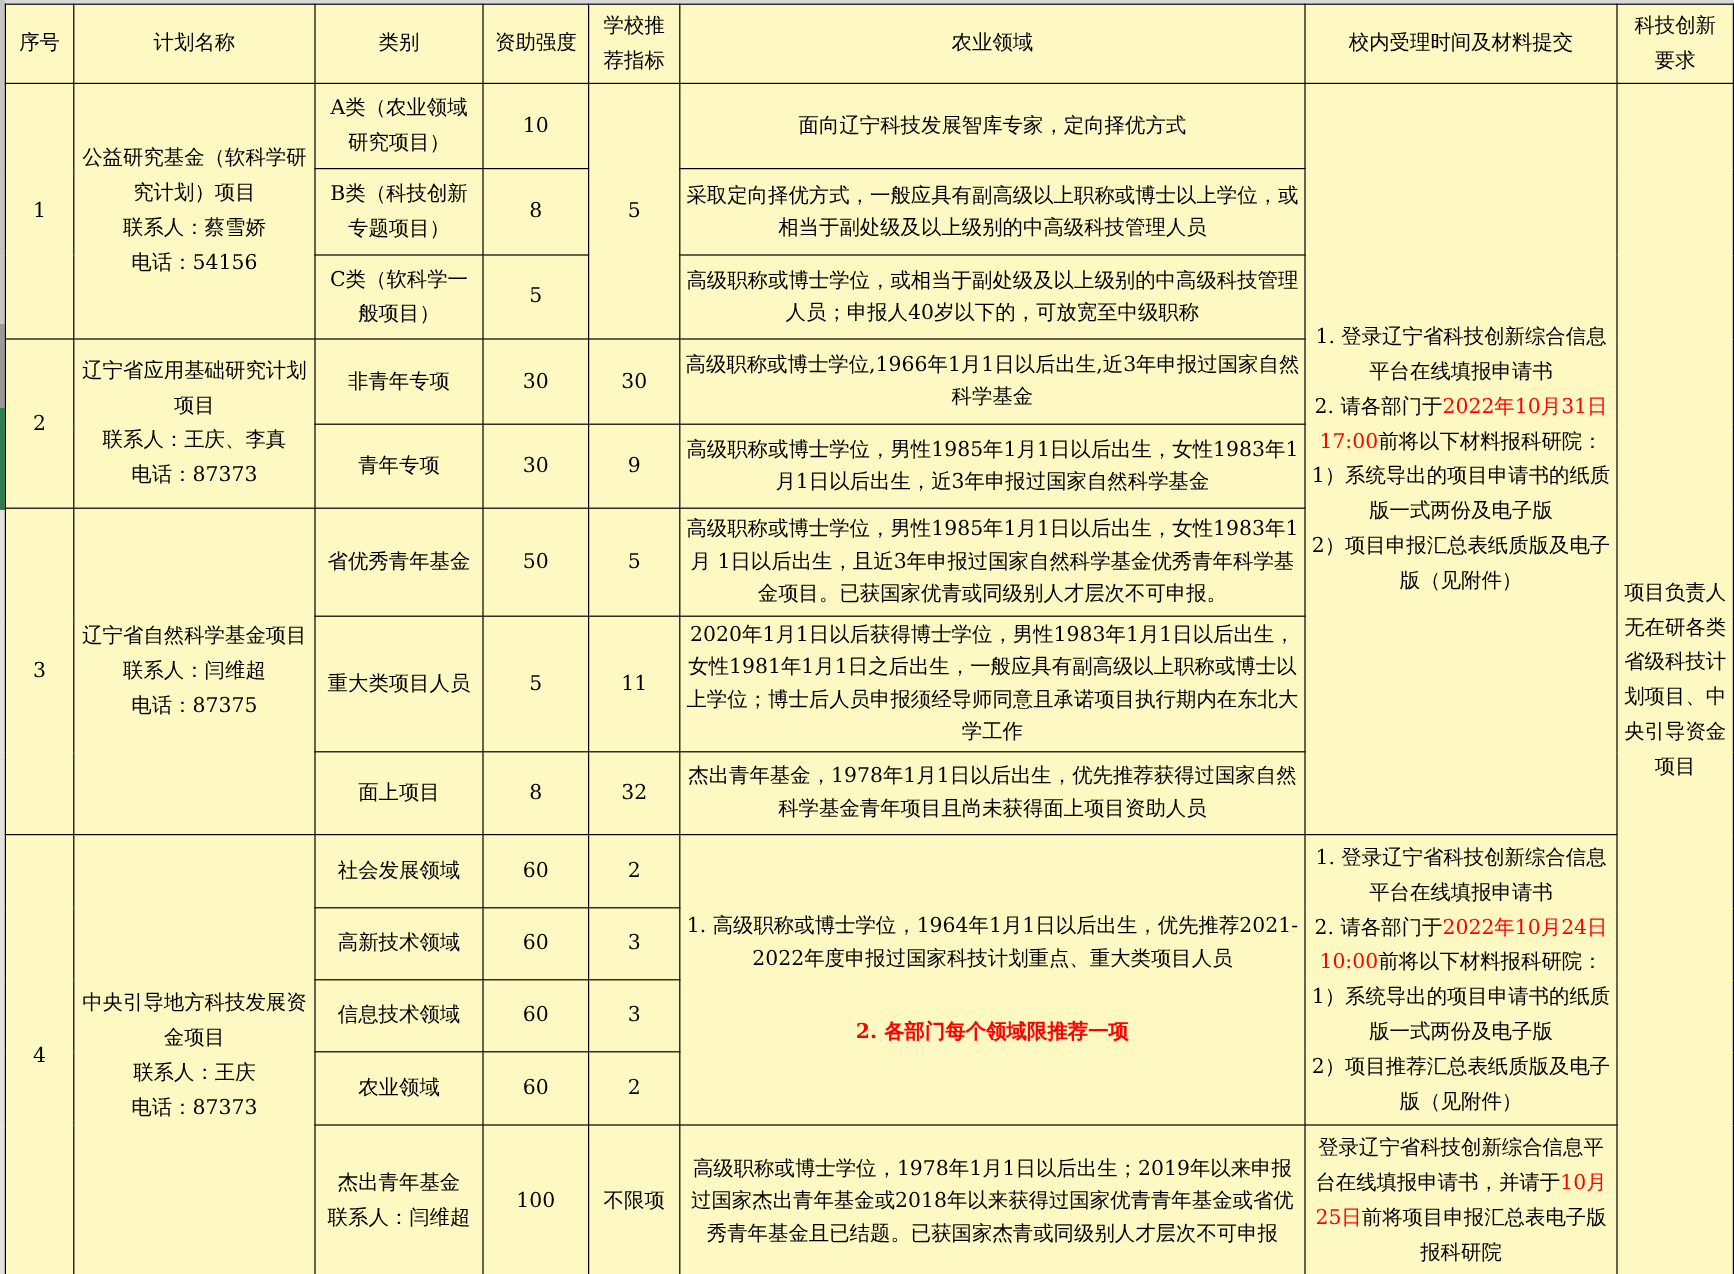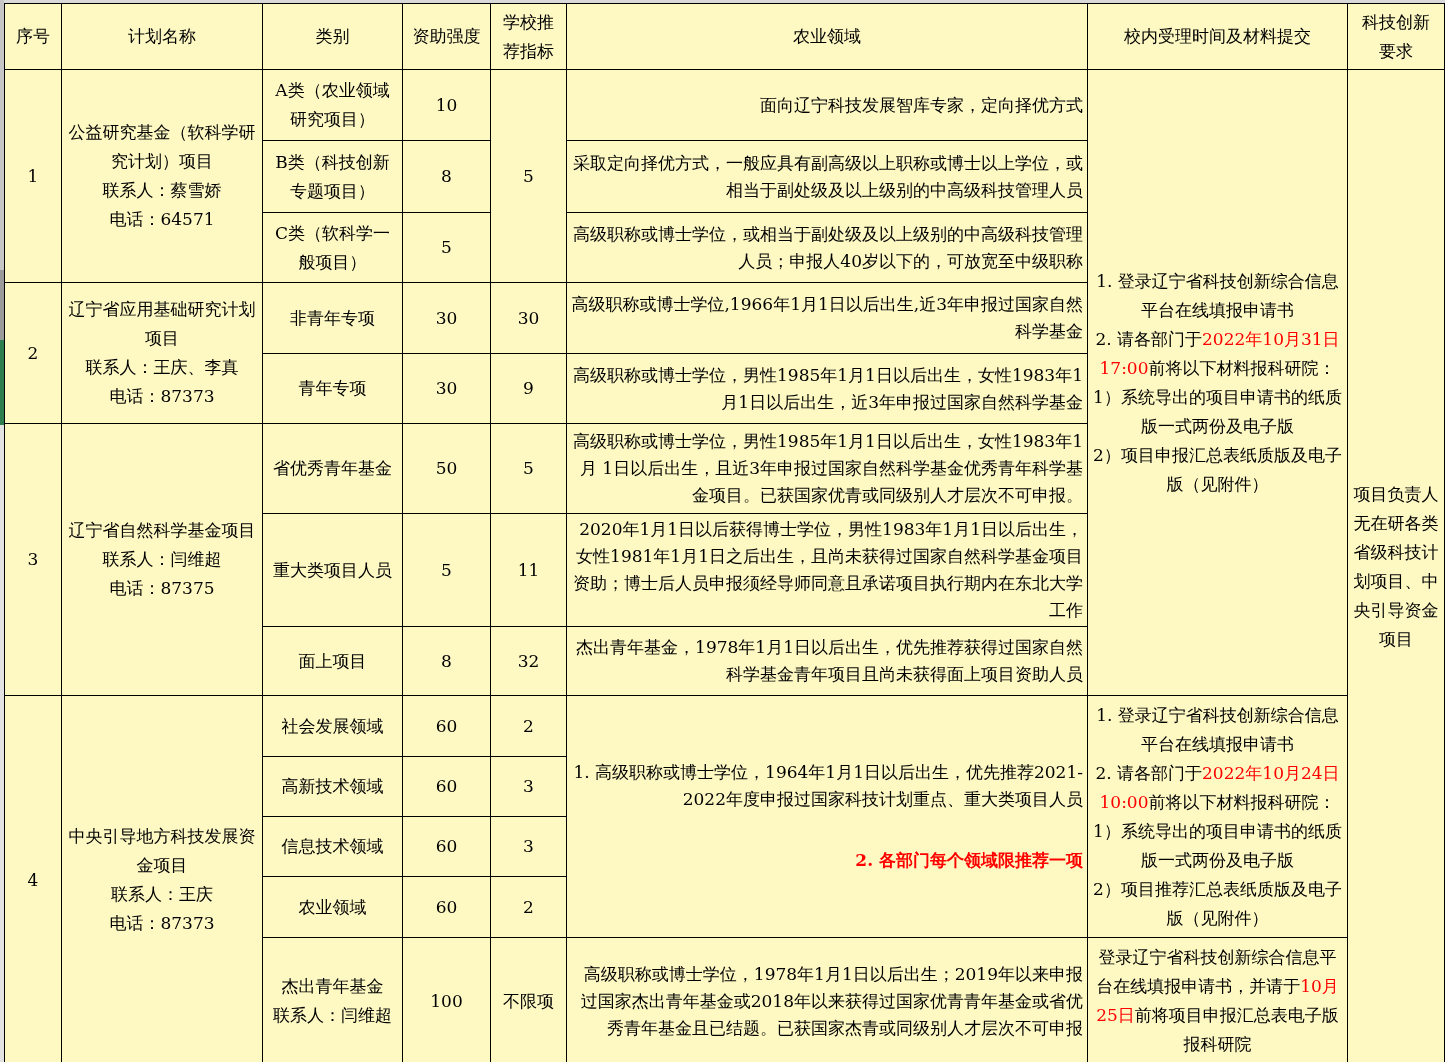--- a/index.html
+++ b/index.html
@@ -30,21 +30,21 @@
   table.grid td, table.grid th {
     border: 1.5px solid #000000;
     font-size: 17px;
     font-weight: normal;
     vertical-align: middle;
     overflow: hidden;
     padding: 2px 4px;
   }
   th { font-weight: bold; text-align:center; white-space: pre-line; line-height: 29px; }
   td.c { text-align:center; white-space: pre-line; line-height: 29px; }
-  td.l { text-align:right; white-space: pre-line; line-height: 27px; padding: 2px 7px; }
+  td.l { text-align:center; white-space: pre-line; line-height: 27px; padding: 2px 7px; }
   td.sub { text-align:center; white-space: pre-line; line-height: 29px; padding: 2px 8px; }
   td.common { text-align:center; white-space: pre-line; line-height: 29px; padding: 2px 5px; }
   .red { color:#ff0000; }
   .redbold { color:#ff0000; font-weight:bold; display:block;margin-top:34px; }
 </style>
 </head>
 <body>
 
 <div class="page">
   <div class="top-strip"></div>
@@ -79,21 +79,21 @@
       <th>校内受理时间及材料提交</th>
       <th>科技创新
 要求</th>
     </tr>
 
     <tr style="height:71px">
       <td class="c" rowspan="3">1</td>
       <td class="c" rowspan="3">公益研究基金（软科学研
 究计划）项目
 联系人：蔡雪娇
-电话：64571</td>
+电话：54156</td>
       <td class="c">A类（农业领域
 研究项目）</td>
       <td class="c">10</td>
       <td class="c" rowspan="3">5</td>
       <td class="l">面向辽宁科技发展智库专家，定向择优方式</td>
       <td class="sub" rowspan="8"><span>1. 登录辽宁省科技创新综合信息平台在线填报申请书
 2. 请各部门于</span><span class="red">2022年10月31日17:00</span><span>前将以下材料报科研院：
 1）系统导出的项目申请书的纸质版一式两份及电子版
 2）项目申报汇总表纸质版及电子版（见附件）</span></td>
       <td class="common" rowspan="13">项目负责人无在研各类省级科技计划项目、中央引导资金项目</td>
@@ -136,21 +136,21 @@
 电话：87375</td>
       <td class="c">省优秀青年基金</td>
       <td class="c">50</td>
       <td class="c">5</td>
       <td class="l">高级职称或博士学位，男性1985年1月1日以后出生，女性1983年1月 1日以后出生，且近3年申报过国家自然科学基金优秀青年科学基金项目。已获国家优青或同级别人才层次不可申报。</td>
     </tr>
     <tr style="height:110px">
       <td class="c">重大类项目人员</td>
       <td class="c">5</td>
       <td class="c">11</td>
-      <td class="l">2020年1月1日以后获得博士学位，男性1983年1月1日以后出生，女性1981年1月1日之后出生，且尚未获得过国家自然科学基金项目资助；博士后人员申报须经导师同意且承诺项目执行期内在东北大学工作</td>
+      <td class="l">2020年1月1日以后获得博士学位，男性1983年1月1日以后出生，女性1981年1月1日之后出生，一般应具有副高级以上职称或博士以上学位；博士后人员申报须经导师同意且承诺项目执行期内在东北大学工作</td>
     </tr>
     <tr style="height:69px">
       <td class="c">面上项目</td>
       <td class="c">8</td>
       <td class="c">32</td>
       <td class="l">杰出青年基金，1978年1月1日以后出生，优先推荐获得过国家自然科学基金青年项目且尚未获得面上项目资助人员</td>
     </tr>
 
     <tr style="height:61px">
       <td class="c" rowspan="5">4</td>

